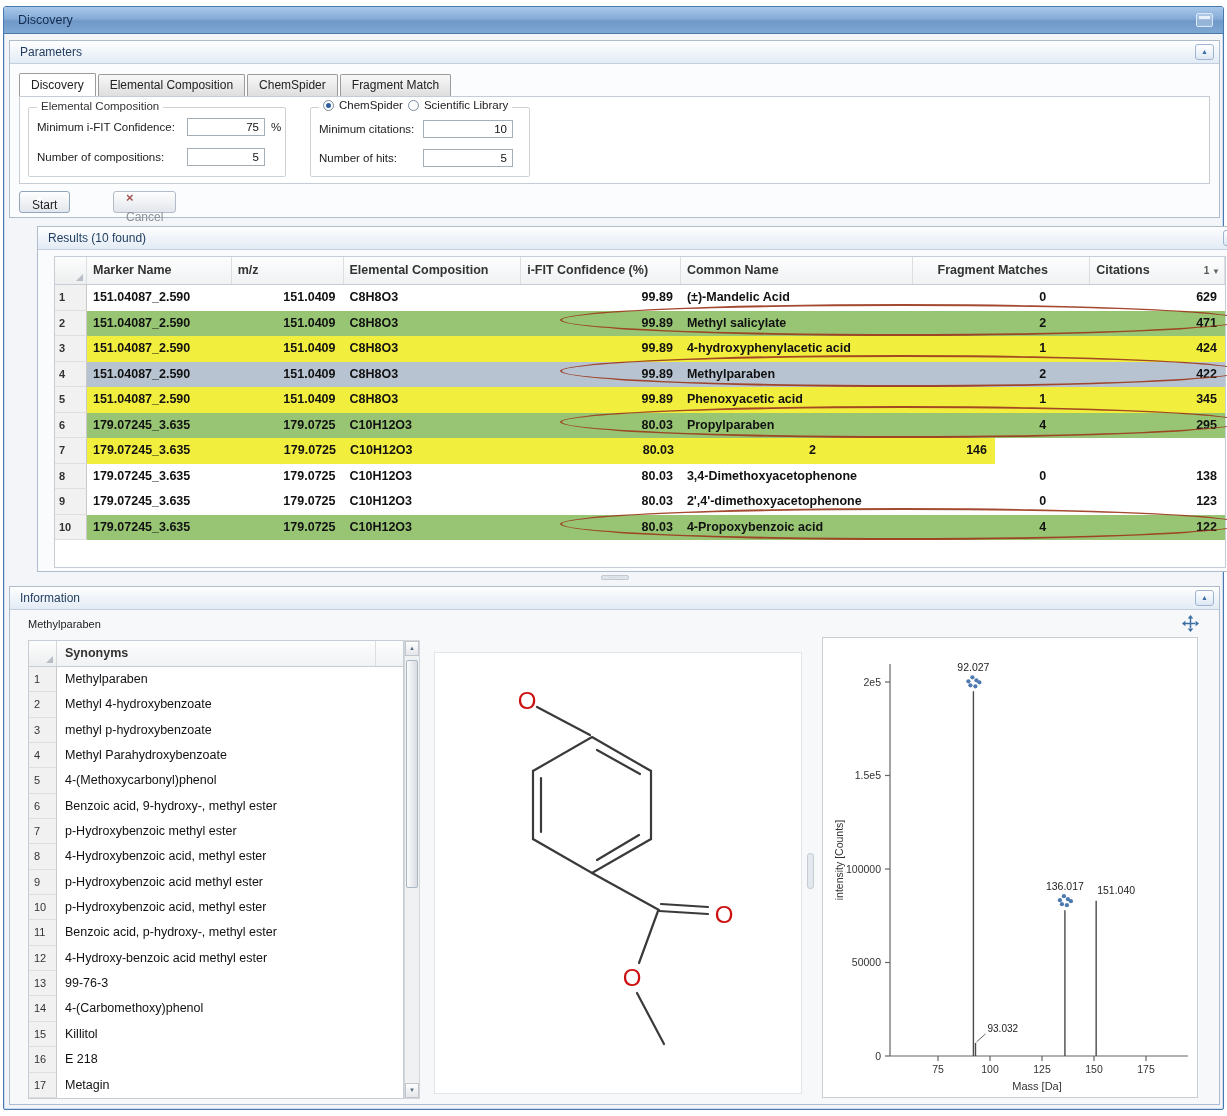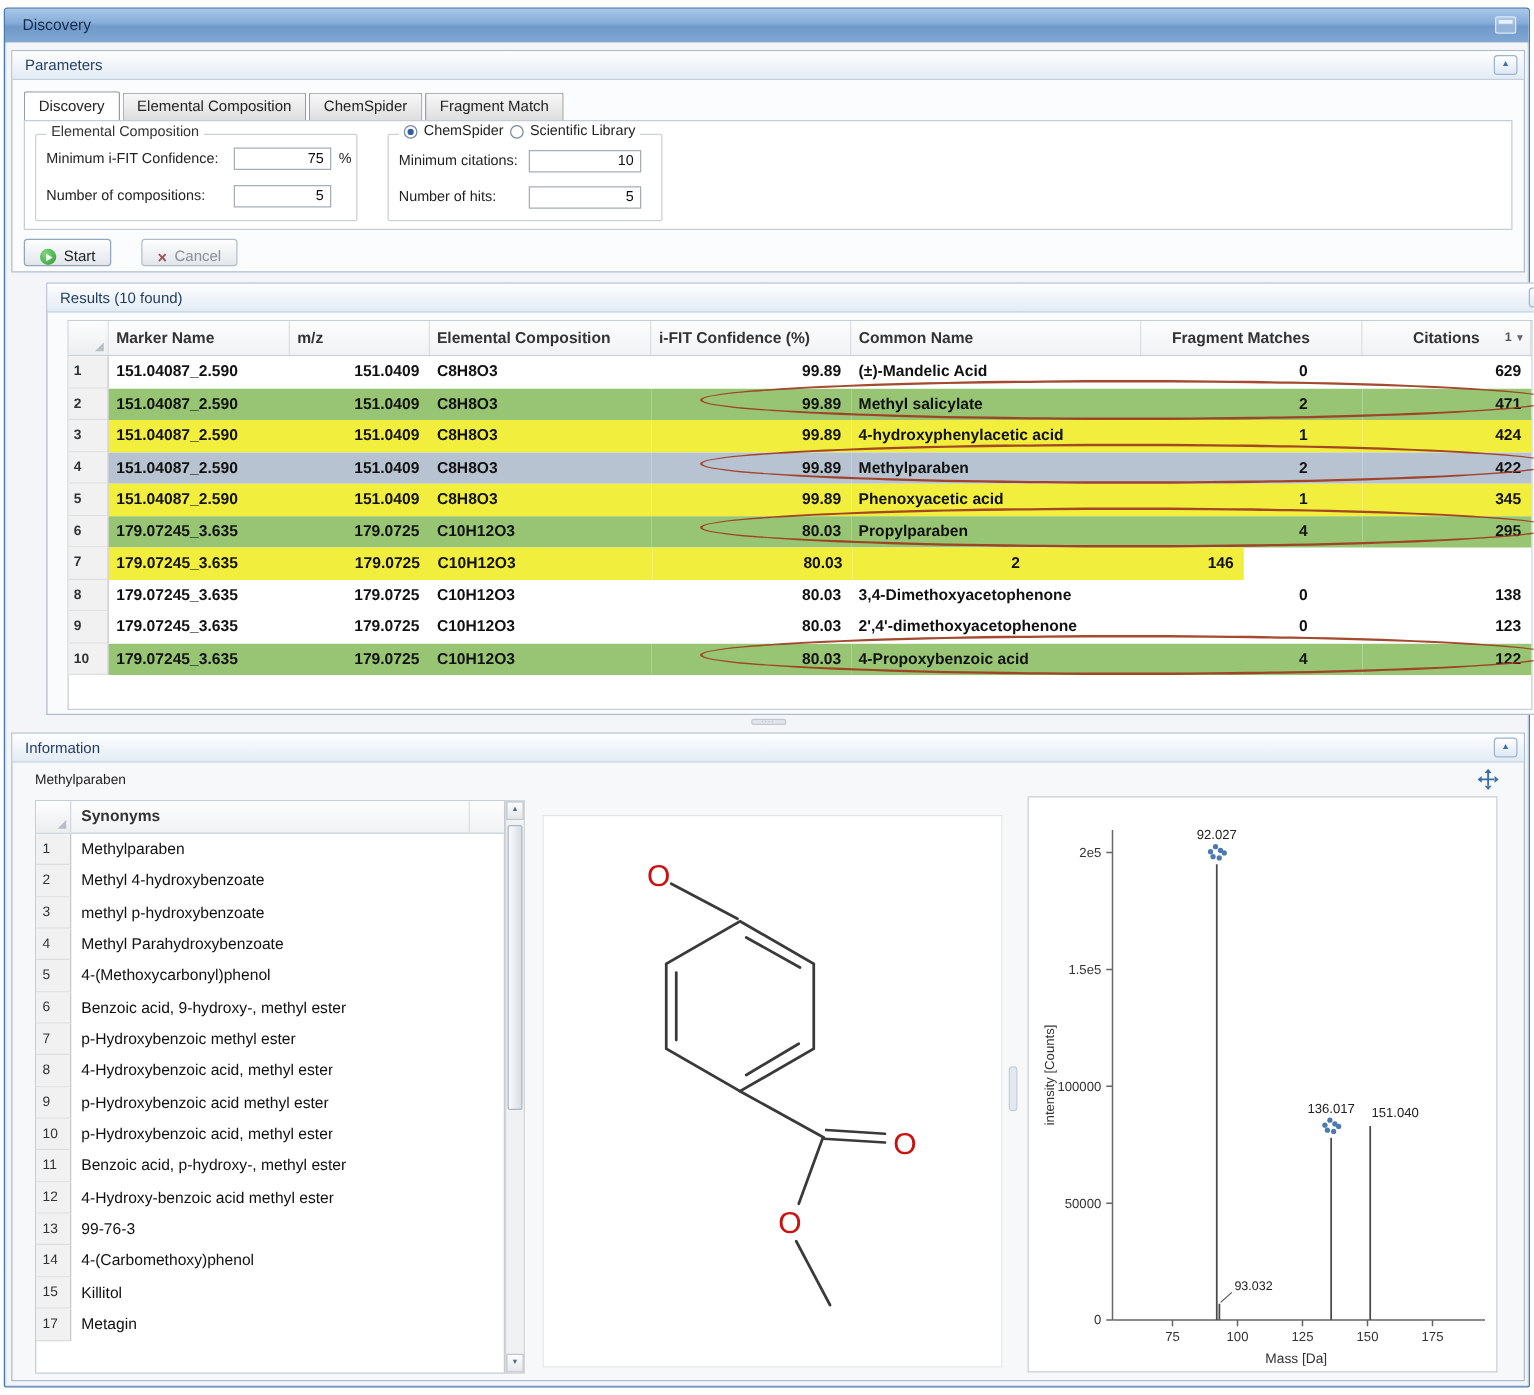--- a/index.html
+++ b/index.html
@@ -61,36 +61,36 @@
   .tinput {
     position: absolute; height: 18px; border: 1px solid #a5adb5; background: #fff;
     font-family: "Liberation Sans", sans-serif; font-size: 11.5px; text-align: right; padding: 0 5px; color:#111;
   }
   .radio-row { position: absolute; top: -9px; left: 8px; background: #fff; padding: 0 4px; font-size: 11.5px; display: flex; align-items: center; gap: 5px; white-space: nowrap; }
   .radio { width: 11px; height: 11px; border-radius: 50%; border: 1px solid #7c8b9b; background: #fdfdfd; display: inline-block; position: relative; }
   .radio.sel::after { content:""; position:absolute; left:2px; top:2px; width:5px; height:5px; border-radius:50%; background:#2f5f9e; }
   .btn {
     position: absolute; height: 22px; border: 1px solid #93a5ba; border-radius: 3px;
     background: linear-gradient(#fefefe, #e2e6ec);
-    font-size: 12px; color: #222; display: flex; align-items: flex-end; gap: 6px; padding: 0 12px;
+    font-size: 12px; color: #222; display: flex; align-items: flex-start; gap: 6px; padding: 0 12px; flex-direction: column;
   }
   .btn.disabled { color: #8a8f96; border-color: #b3bcc6; }
   .play-icon { width: 13px; height: 13px; border-radius: 50%; background: radial-gradient(circle at 35% 30%, #7ed77e, #2f9a2f); position: relative; }
   .play-icon::after { content:""; position:absolute; left:5px; top:3.5px; border-left:5px solid #fff; border-top:3px solid transparent; border-bottom:3px solid transparent; }
   .cancel-x { color: #a05050; font-size: 13px; font-weight: bold; line-height: 12px; }
 
   
   .results { left: 5px; top: 219px; width: 1211px; height: 346px; background:#fafbfc;margin-left:28px; }
   .rtable { position: absolute; left: 16px; top: 29px; width: 1172px; height: 312px; border: 1px solid #c6cdd4; background: #fff; font-size: 12.5px; font-weight: bold; }
   .thead { display: flex; height: 28px; border-bottom: 1px solid #c6cdd4; background: linear-gradient(#fdfdfd, #f0f2f4); color: #333; }
   .th { border-right: 1px solid #dbdfe3; line-height: 27px; padding: 0 6px; white-space: nowrap; overflow: hidden; position: relative; }
   .trow { display: flex; height: 25.5px; background: #fff; }
   .td { line-height: 25.5px; padding: 0 6px; white-space: nowrap; overflow: hidden; color: #111; }
   .c0 { width: 32px; } .c1 { width: 145px; } .c2 { width: 112px; } .c3 { width: 178px; }
-  .c4 { width: 160px; } .c5 { width: 232px; } .c6 { width: 178px; padding-left: 25px; } .c7 { width: 135px; text-align: center; }
+  .c4 { width: 160px; } .c5 { width: 232px; } .c6 { width: 178px; padding-left: 25px; } .c7 { width: 135px; }
   .td.c0 { background: #f1f1f1; border-right: 1px solid #c9c9c9; border-bottom: 1px solid #dedede; font-size: 11px; color: #333; padding-left: 4px; }
   .th.c0 { background: linear-gradient(#fdfdfd, #eceeef); }
   .num { text-align: right; }
   .td.c2, .td.c4 { padding-right: 8px; }
   .td.c6 { padding-right: 44px; }
   .td.c7 { padding-right: 8px; }
   .hl-green .td:not(.c0) { background: #98c573; }
   .hl-yellow .td:not(.c0) { background: #f2ee3e; }
   .hl-selected .td:not(.c0) { background: #b7c3d0; }
   .sortbadge { position: absolute; right: 4px; top: 0; font-size: 10px; color: #555; }
@@ -379,20 +379,24 @@
             <div class="snum">13</div>
             <div class="stext">99-76-3</div>
           </div>
           <div class="srow">
             <div class="snum">14</div>
             <div class="stext">4-(Carbomethoxy)phenol</div>
           </div>
           <div class="srow">
             <div class="snum">15</div>
             <div class="stext">Killitol</div>
+          </div>
+          <div class="srow">
+            <div class="snum">16</div>
+            <div class="stext">E 218</div>
           </div>
           <div class="srow">
             <div class="snum">17</div>
             <div class="stext">Metagin</div>
           </div>
         </div>
     </div>
     <div class="sbar">
       <div class="sbtn up">▲</div>
       <div class="sthumb"></div>

